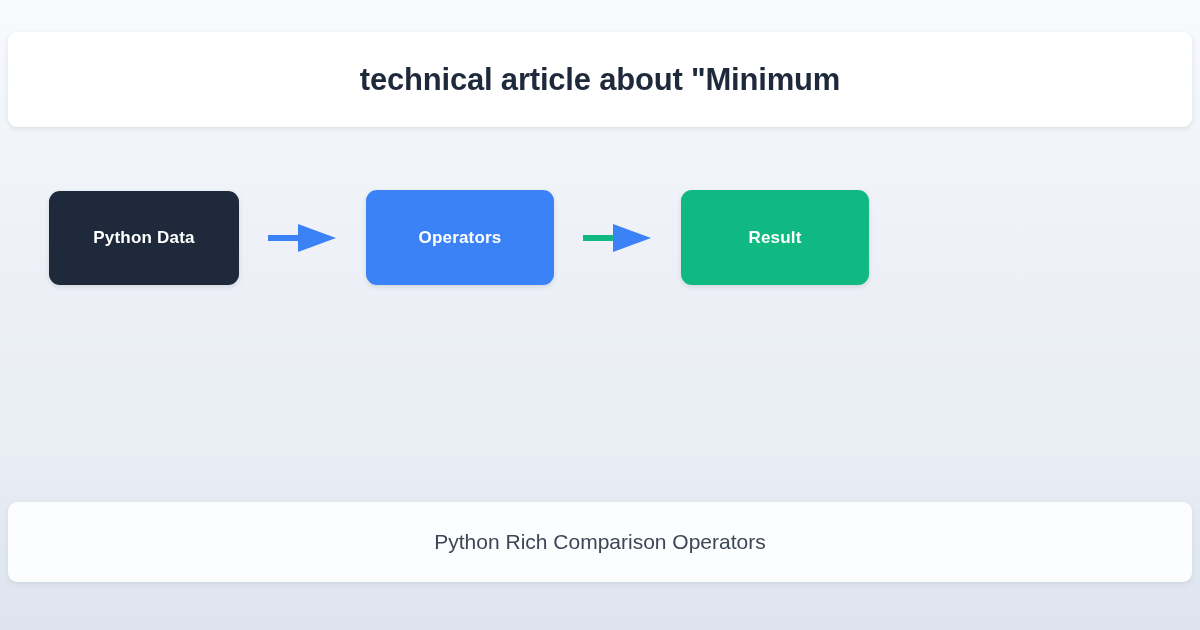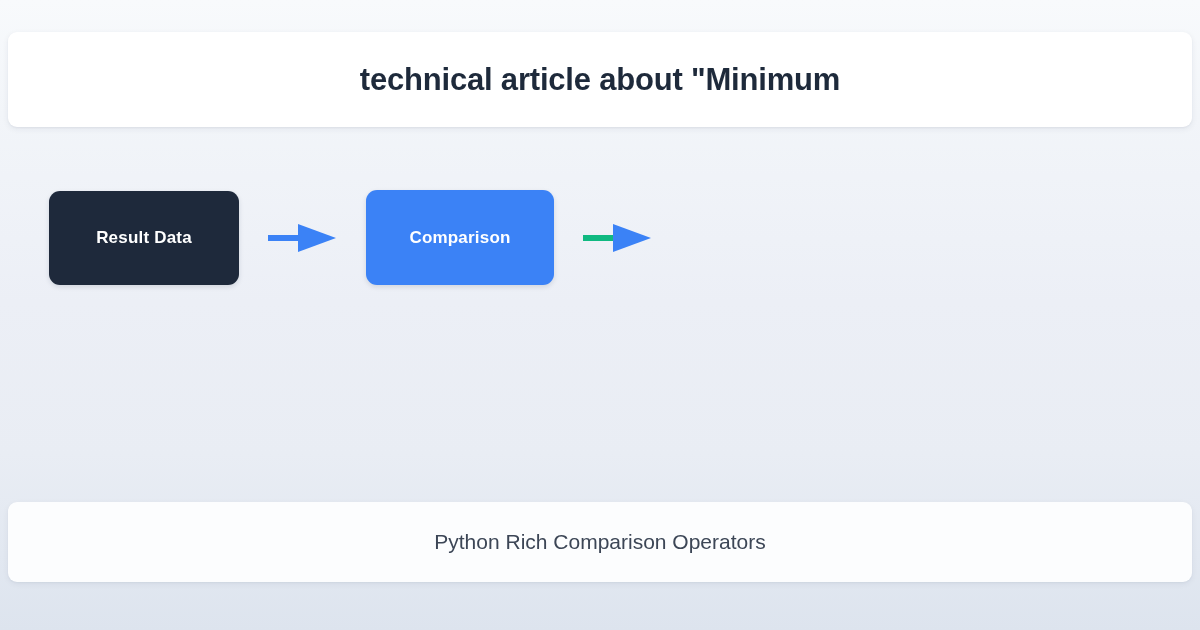--- a/index.html
+++ b/index.html
@@ -144,41 +144,44 @@
 <div class="stage">
 
   <div class="header-card">
     <div class="header-title">technical article about "Minimum</div>
   </div>
 
   <div class="diagram">
     <div class="flow-row">
 
       <div class="node node-input">
-        <span class="node-label">Result Data</span>
+        <span class="node-label">Python Data</span>
       </div>
 
       <div class="arrow">
         <svg width="70" height="40" viewBox="0 0 70 40" aria-hidden="true">
           <rect x="0" y="17" width="34" height="6" fill="#3b82f6"></rect>
           <polygon points="30,6 68,20 30,34" fill="#3b82f6"></polygon>
         </svg>
       </div>
 
       <div class="node node-transform">
-        <span class="node-label">Comparison</span>
+        <span class="node-label">Operators</span>
       </div>
 
       <div class="arrow">
         <svg width="70" height="40" viewBox="0 0 70 40" aria-hidden="true">
           <rect x="0" y="17" width="34" height="6" fill="#10b981"></rect>
           <polygon points="30,6 68,20 30,34" fill="#3b82f6"></polygon>
         </svg>
       </div>
 
+      <div class="node node-result">
+        <span class="node-label">Result</span>
+      </div>
 
     </div>
   </div>
 
   <div class="footer-card">
     <div class="footer-text">Python Rich Comparison Operators</div>
   </div>
 
 </div>
 

